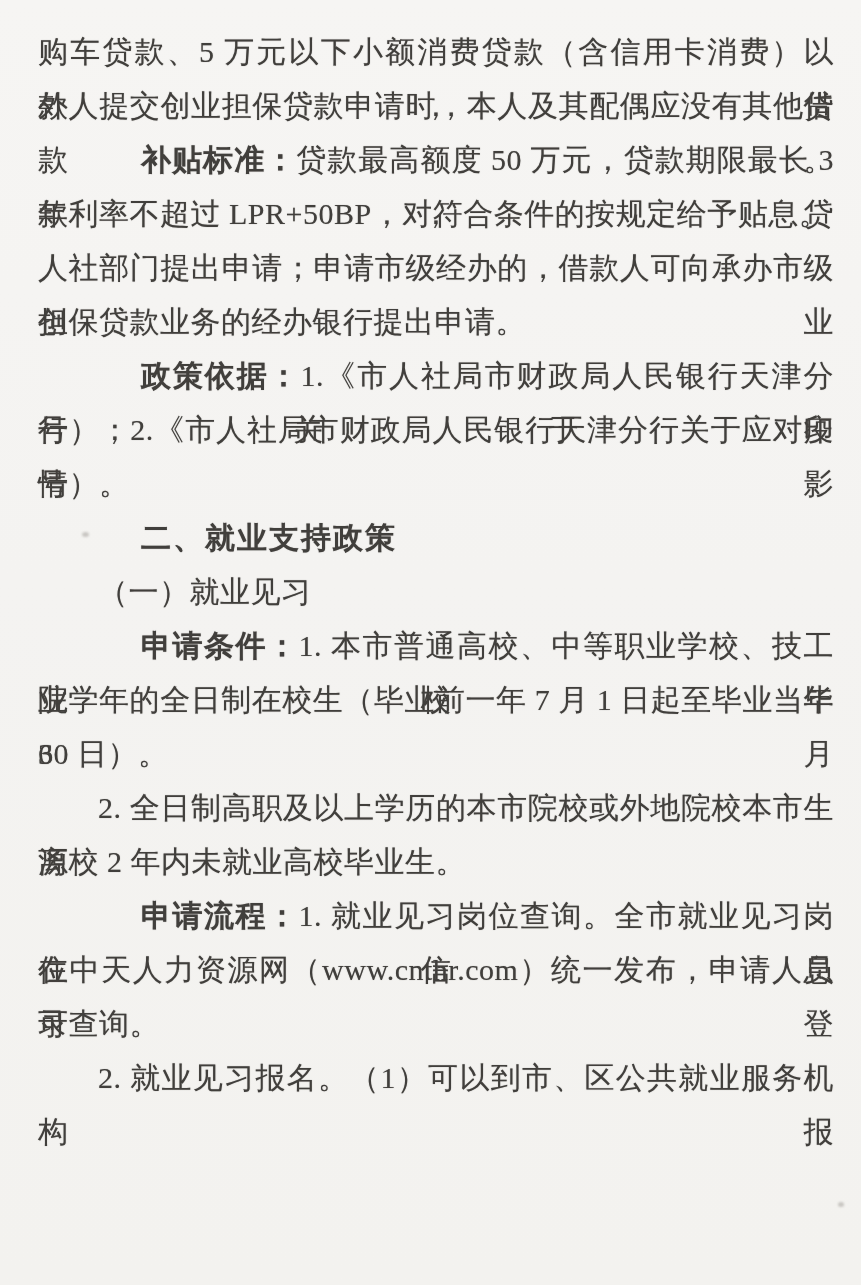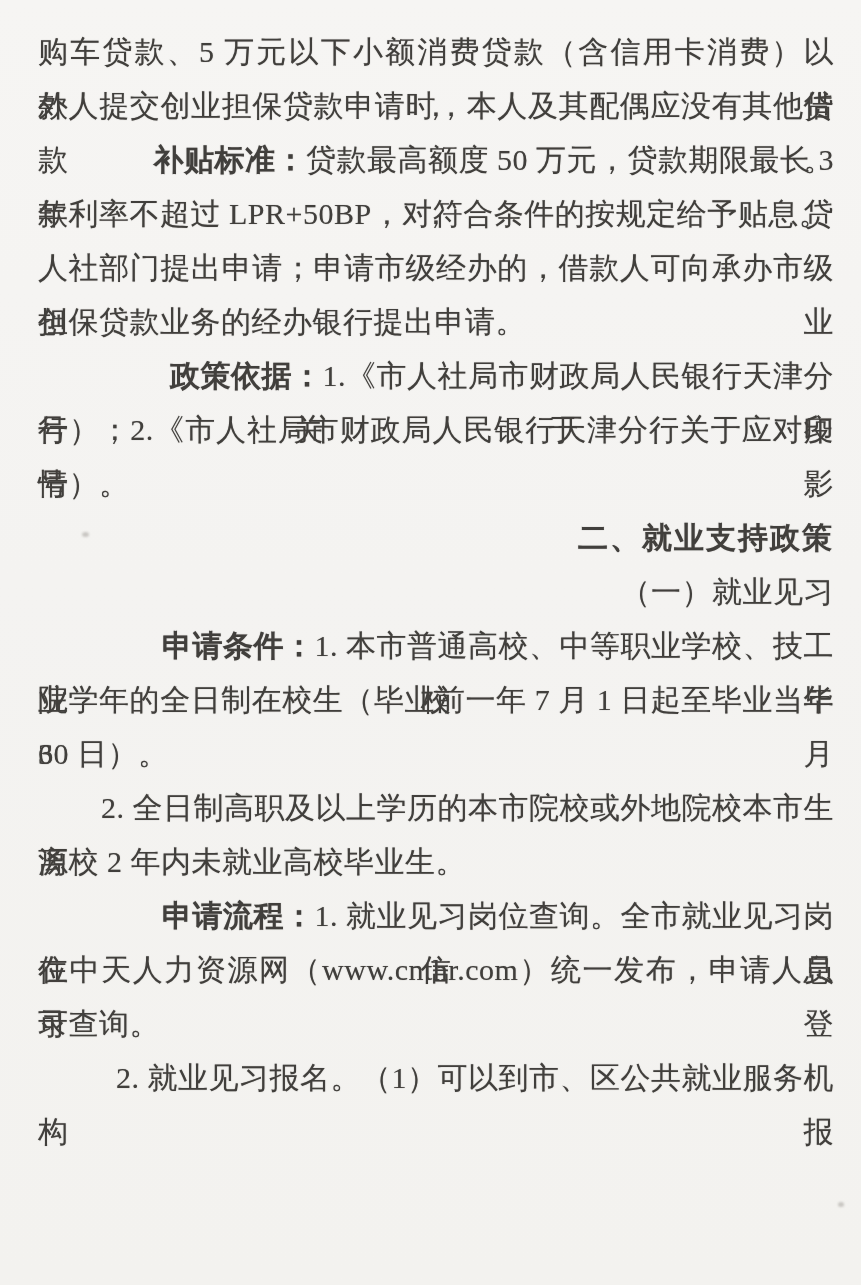--- a/index.html
+++ b/index.html
@@ -37,21 +37,20 @@
   }
   
   .line.fill {
     white-space: normal;
     text-align: justify;
     text-align-last: justify;
     word-break: break-all;
   }
   .line.indent {
     text-indent: 60px;
-    text-align: right;
   }
   .line .seg-bold {
     font-weight: 700;
     margin-left: 43px;
   }
   .line.heading {
     font-weight: 700;
     letter-spacing: 2px;
   }
   

